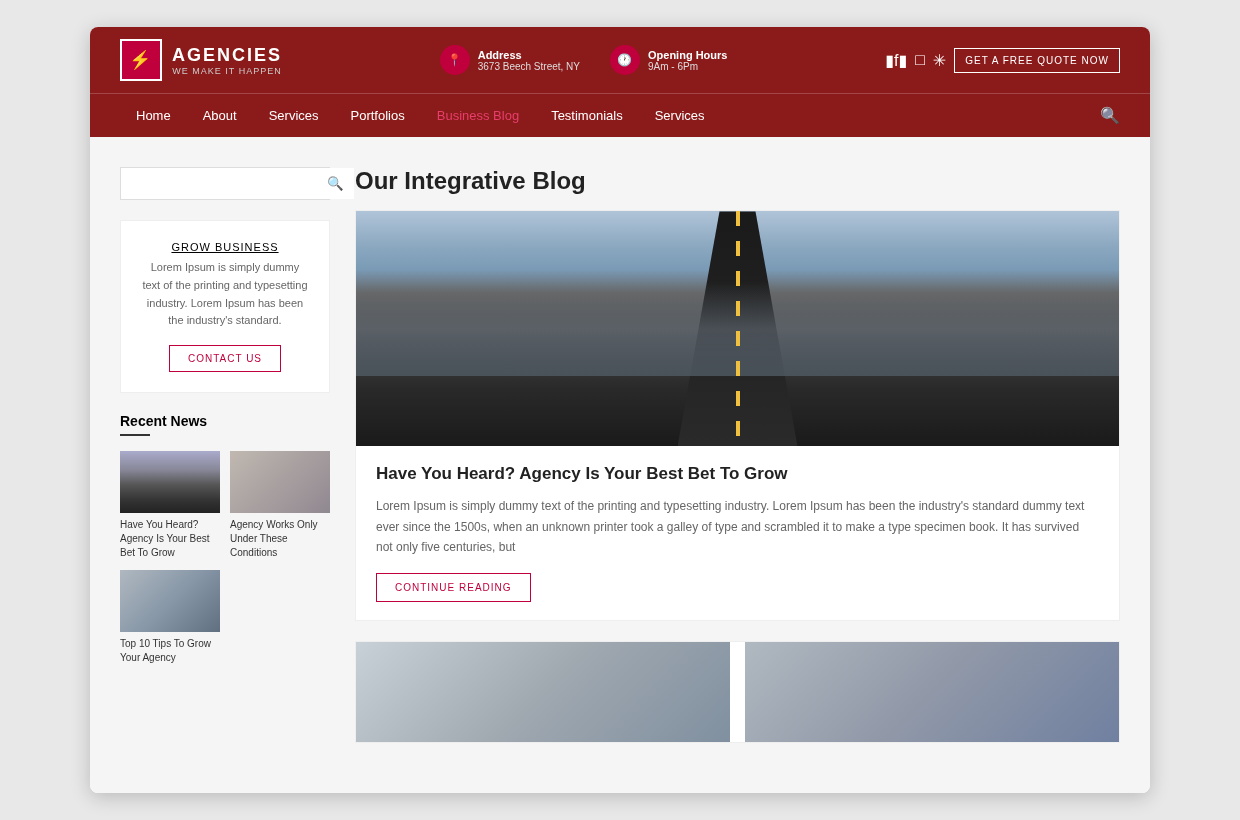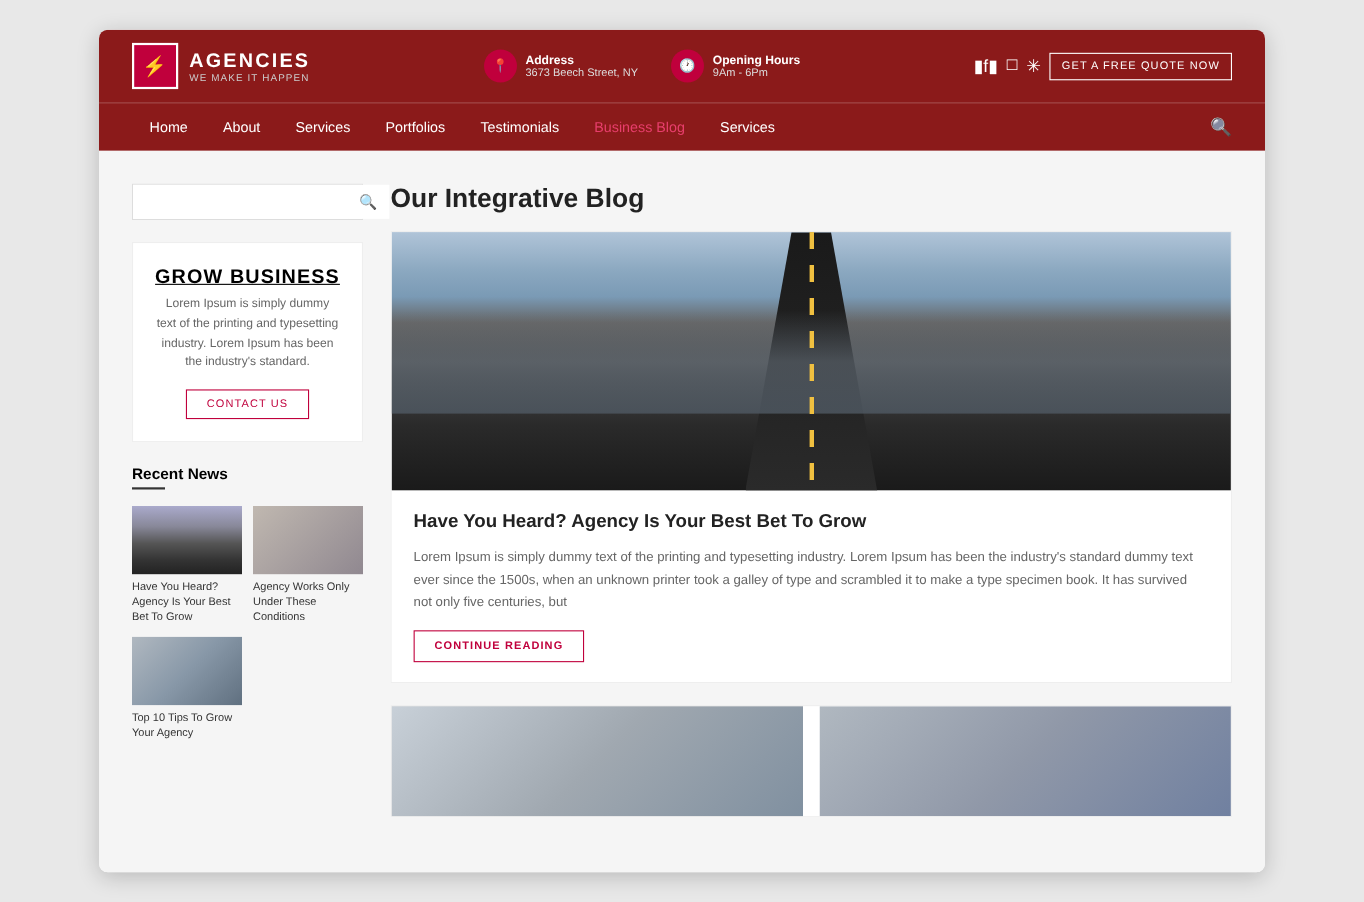--- a/index.html
+++ b/index.html
@@ -54,20 +54,21 @@
     .logo-text .brand {
       font-size: 18px;
       font-weight: bold;
       letter-spacing: 2px;
       text-align: center;
     }
     .logo-text .tagline {
       font-size: 9px;
       letter-spacing: 1px;
       color: #ccc;
+      text-align: center;
     }
     .header-info {
       display: flex;
       align-items: center;
       gap: 30px;
       flex: 1;
       justify-content: center;
     }
     .info-item {
       display: flex;
@@ -177,22 +178,22 @@
       color: #666;
     }
     .sidebar-box {
       background: white;
       padding: 20px;
       text-align: center;
       margin-bottom: 20px;
       border: 1px solid #eee;
     }
     .sidebar-box h3 {
-      font-size: 18px;
-      font-weight: bold;
+      font-size: 11px;
+      font-weight: normal;
       letter-spacing: 1px;
       margin-bottom: 6px;
       text-decoration: underline;
     }
     .sidebar-box p {
       font-size: 11px;
       color: #666;
       line-height: 1.6;
       margin-bottom: 15px;
     }
@@ -309,21 +310,21 @@
       margin-bottom: 15px;
     }
     .continue-btn {
       border: 1px solid #c0003c;
       background: transparent;
       color: #c0003c;
       padding: 8px 18px;
       font-size: 10px;
       letter-spacing: 1px;
       cursor: pointer;
-      font-weight: bold;
+      font-weight: normal;
       text-align: center;
     }
     .blog-post-bottom {
       display: flex;
       gap: 15px;
     }
     .blog-post-bottom-img {
       flex: 1;
       height: 100px;
       background: #ddd;
@@ -406,24 +407,24 @@
         <li>
             <a href="#">About</a>
           </li>
         <li>
             <a href="#">Services</a>
           </li>
         <li>
             <a href="#">Portfolios</a>
           </li>
         <li>
+            <a href="#" class="active">Business Blog</a>
+          </li>
+        <li>
             <a href="#">Testimonials</a>
-          </li>
-        <li>
-            <a href="#" class="active">Business Blog</a>
           </li>
         <li>
             <a href="#">Services</a>
           </li>
       </ul>
       <span class="nav-search">🔍</span>
     </nav>
   </header>
 
   <div class="main-content">

